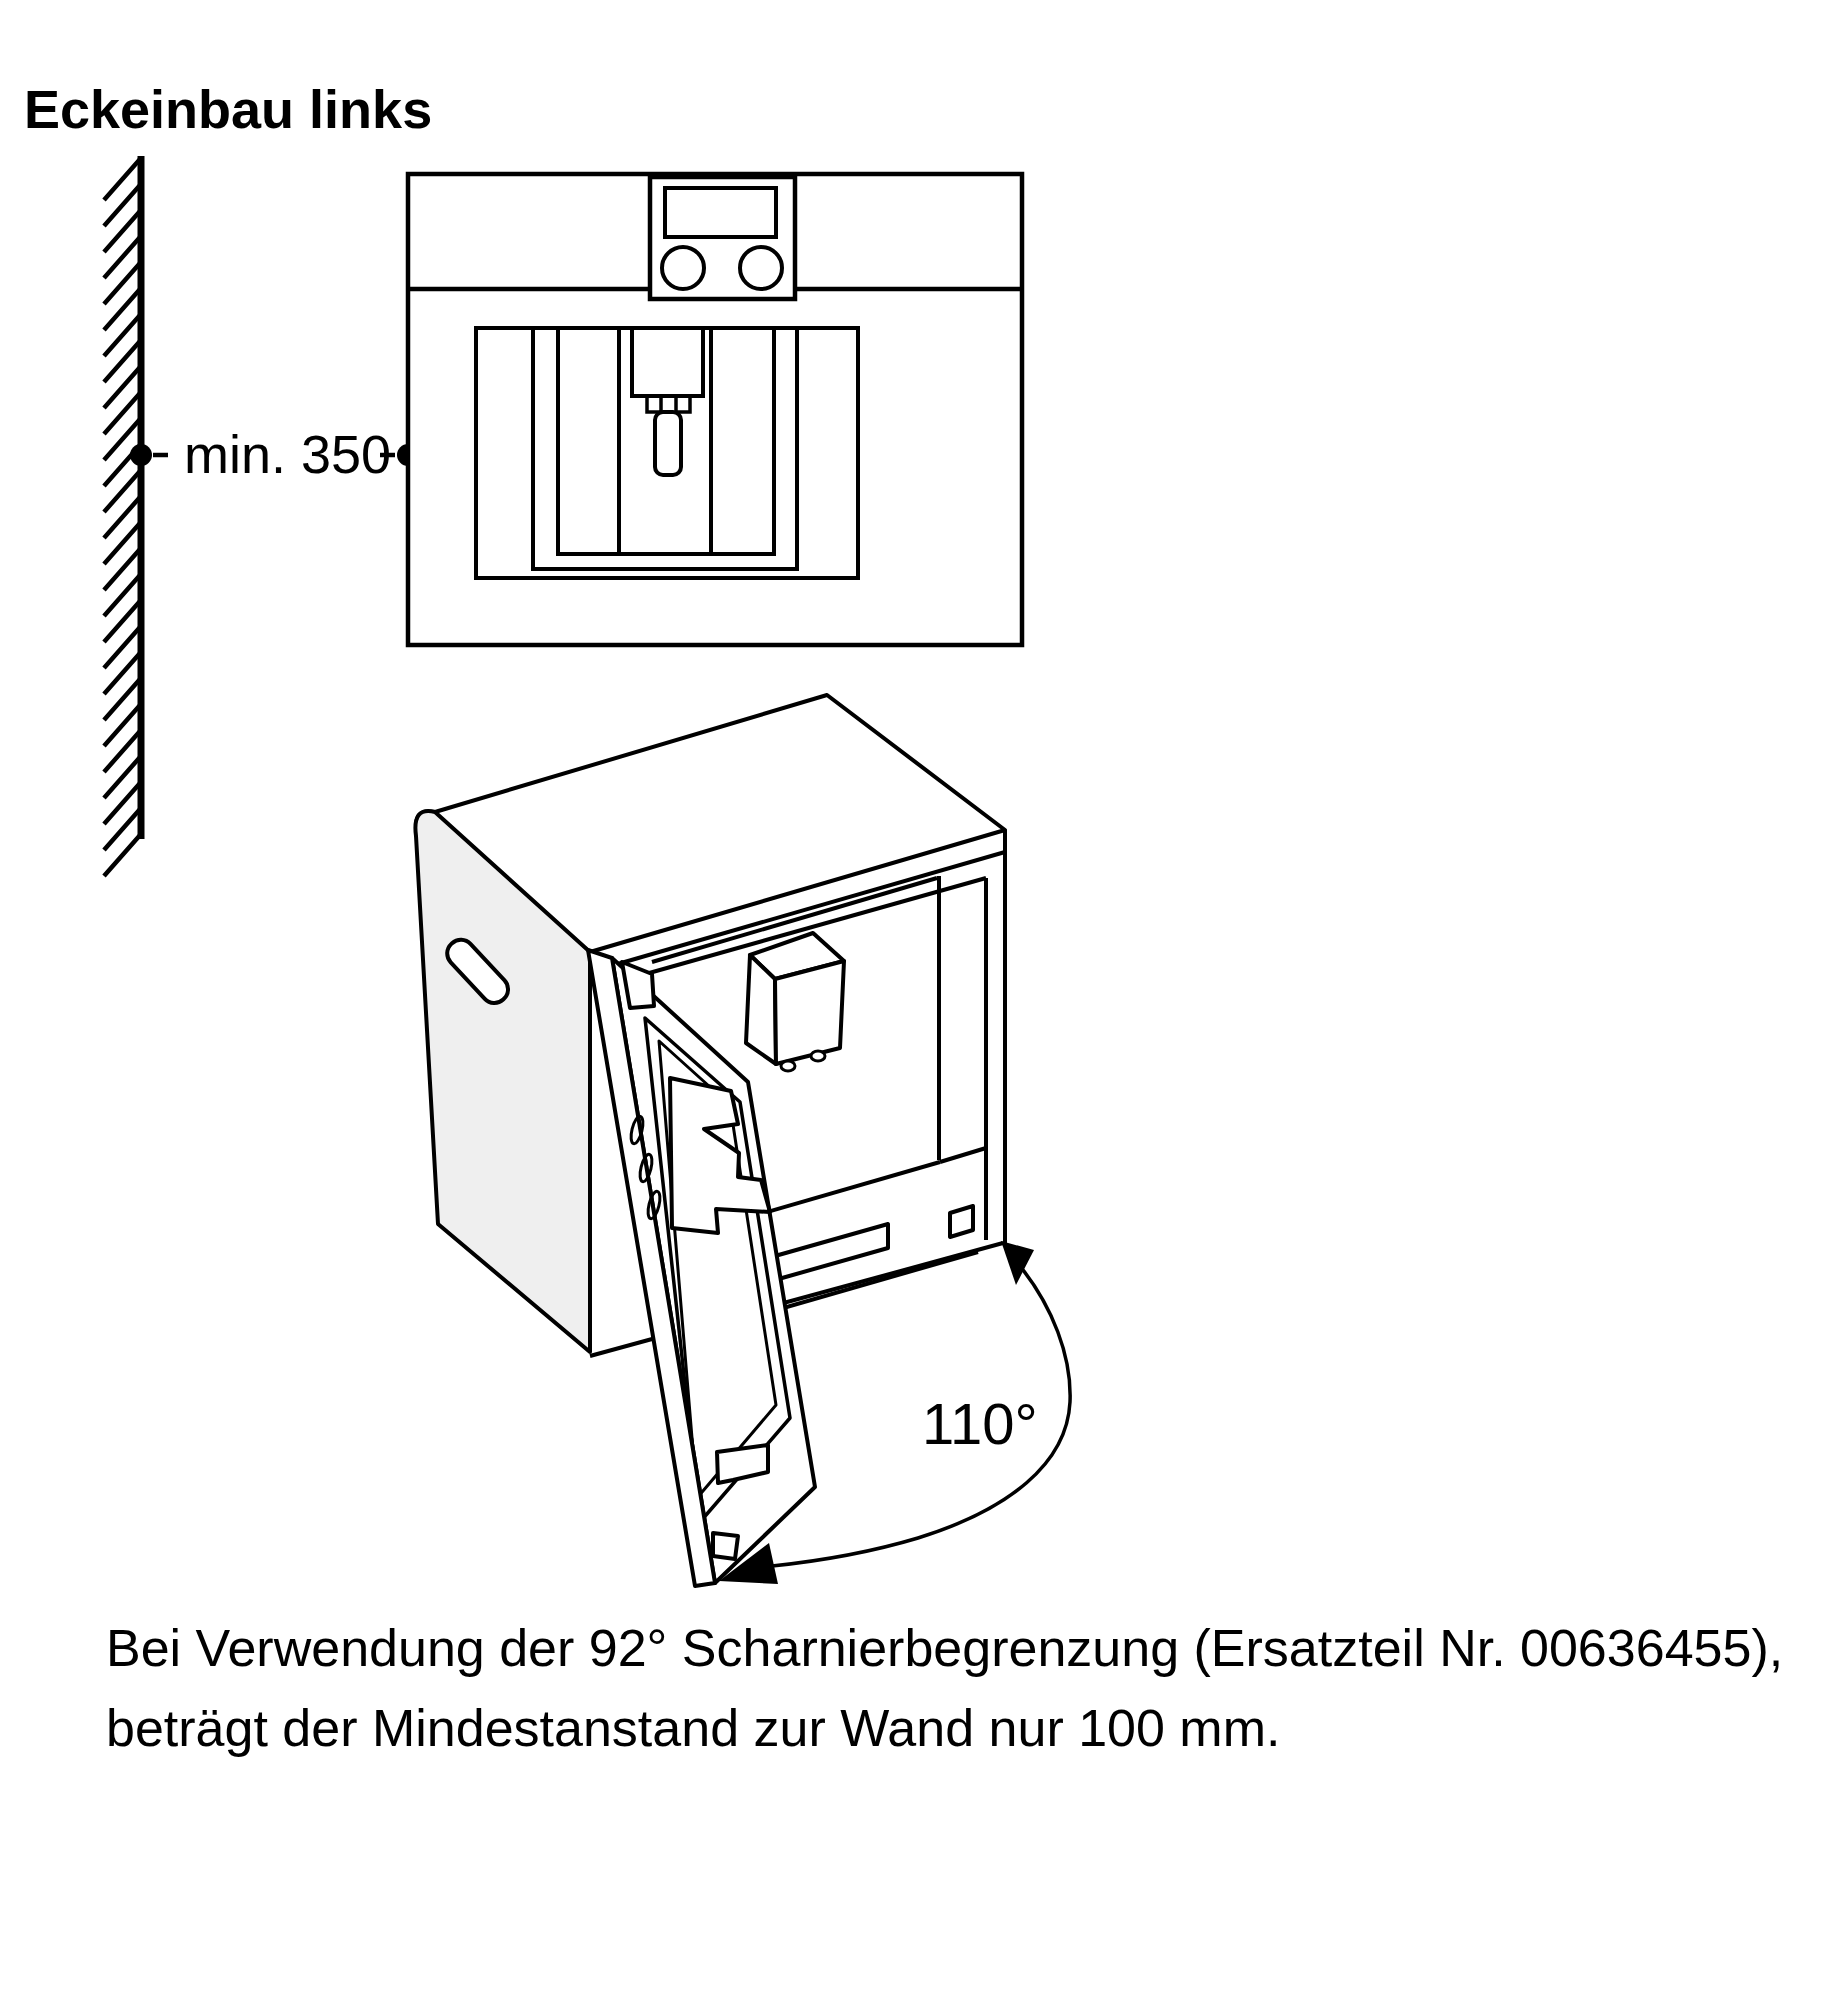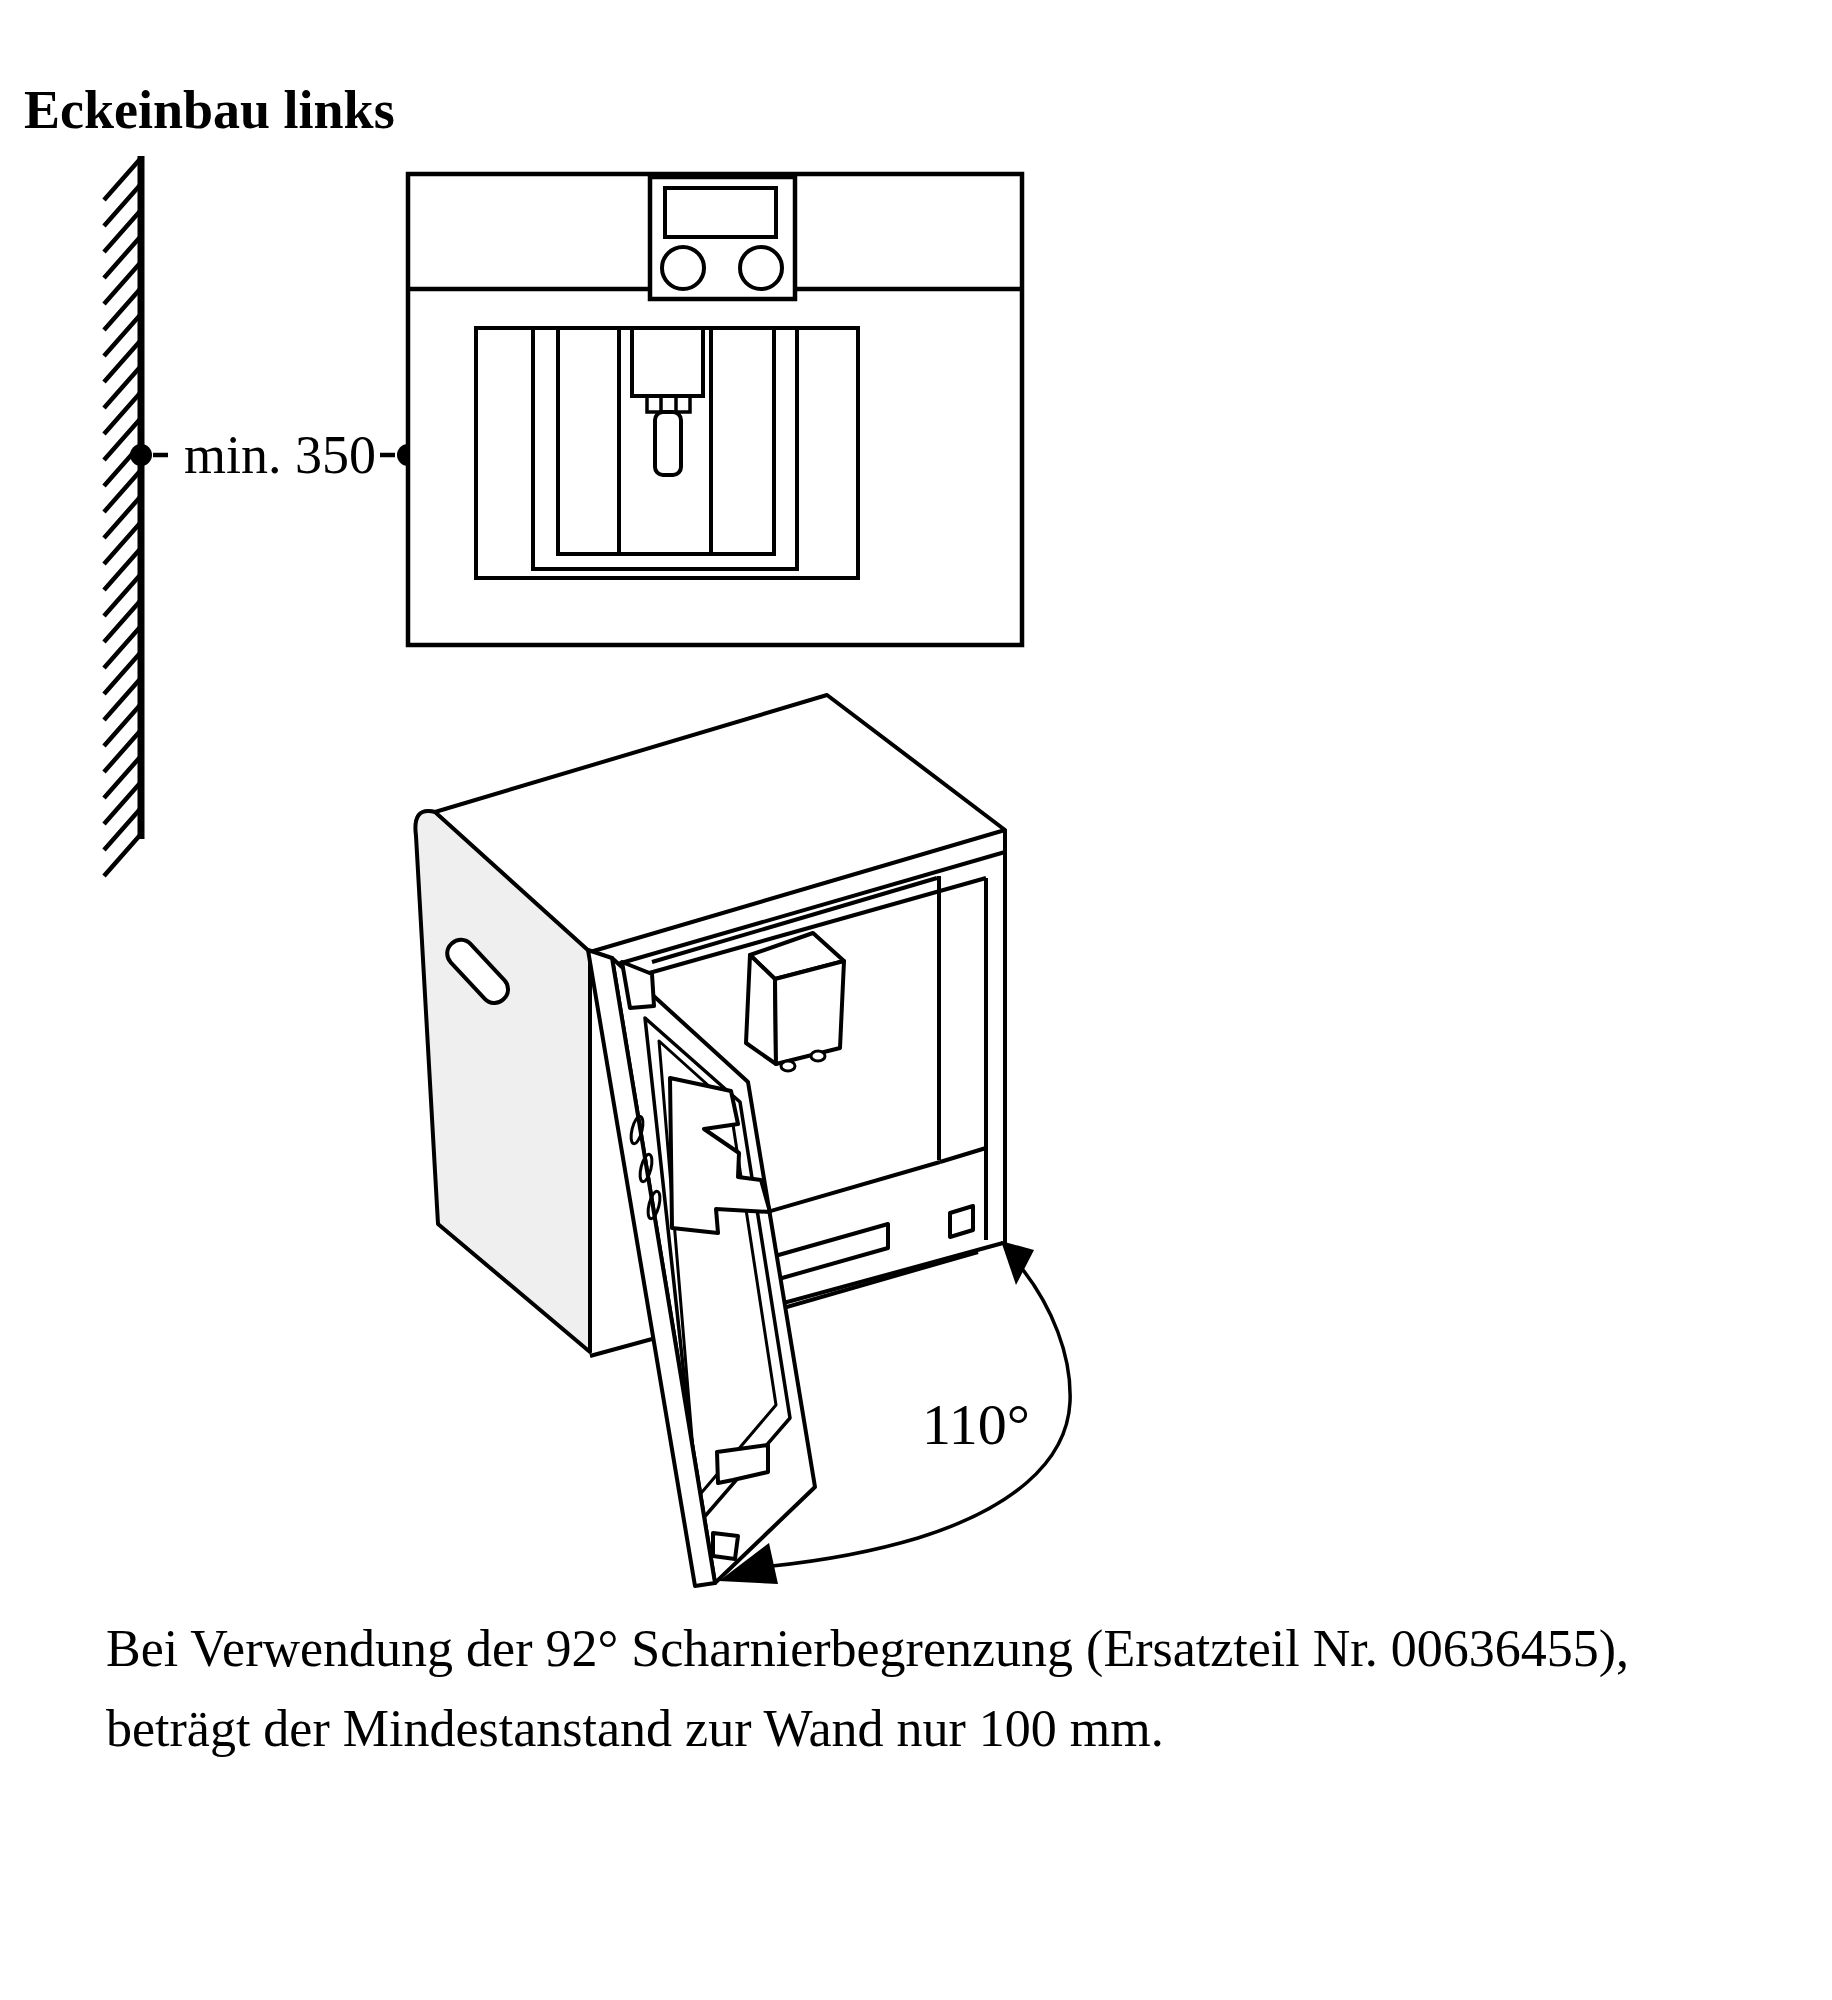--- a/index.html
+++ b/index.html
@@ -1,20 +1,20 @@
 <!DOCTYPE html>
 <html><head>
 <meta charset="utf-8">
 <style>
   html,body{margin:0;padding:0;background:#fff;}
   .page{
     position:relative;
     width:1832px;height:2000px;
     background:#ffffff;
-    font-family:Liberation Serif, serif;
+    font-family:Liberation Sans, sans-serif;
     overflow:hidden;
   }
   svg{display:block;}
   text{fill:#000;}
   .t-title{font-size:54px;font-weight:bold;}
   .t-dim{font-size:54px;}
   .t-angle{font-size:58px;}
   .t-note{font-size:52px;}
 </style>
 </head>

